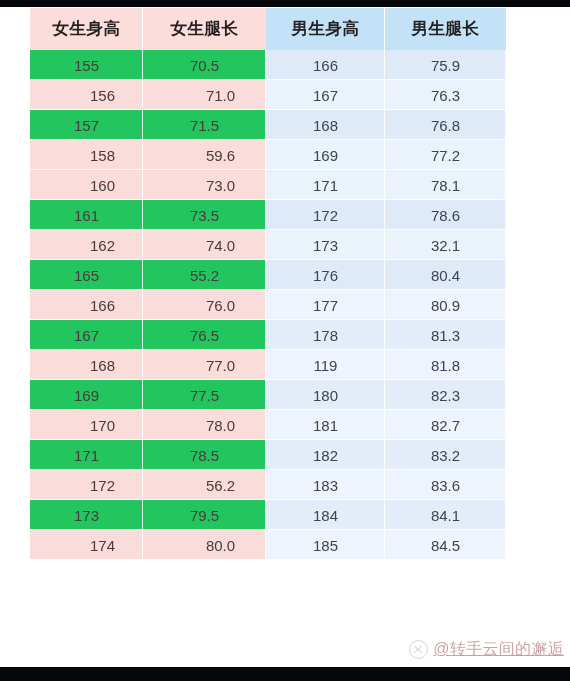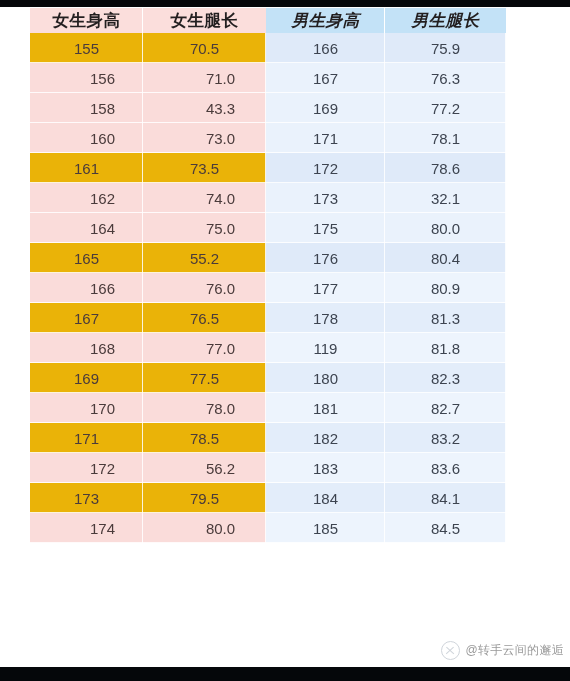--- a/index.html
+++ b/index.html
@@ -58,54 +58,53 @@
     width: 476px;
     table-layout: fixed;
   }
 
   table.height-table col.c1 { width: 113px; }
   table.height-table col.c2 { width: 123px; }
   table.height-table col.c3 { width: 119px; }
   table.height-table col.c4 { width: 121px; }
 
   thead th {
-    height: 25px;
+    height: 42px;
     font-size: 16.5px;
     font-weight: bold;
     color: #231f20;
     text-align: center;
     vertical-align: middle;
     letter-spacing: 0.5px;
     padding: 0;
   }
   thead th.female {
     background: #fbdedc;
   }
   thead th.male {
     background: #c3e2f7;
-    font-style: italic;
   }
   thead th.female.sep {
     box-shadow: inset -1px 0 0 #ffffff;
   }
   thead th.male.sep {
     box-shadow: inset -1px 0 0 #ffffff;
   }
 
   tbody td {
     height: 30px;
     font-size: 15px;
     color: #3b3333;
     text-align: center;
     vertical-align: middle;
     padding: 0;
     box-shadow: inset -1px 0 0 rgba(255,255,255,0.85),
                 inset 0 -1px 0 rgba(255,255,255,0.85);
   }
-  tbody td.female-a { background: #eab308; color: #4a3b3b; }
+  tbody td.female-a { background: #22c55e; color: #4a3b3b; }
   tbody td.female-b { background: #fadcda; color: #4a3b3b; padding-left: 32px; }
   tbody td.male-a   { background: #dfeaf9; color: #3d4450; }
   tbody td.male-b   { background: #eaf2fc; color: #3d4450; }
 
   
   tbody tr:nth-child(n+9) td.male-a { background: #e3edfa; }
   tbody tr:nth-child(n+9) td.male-b { background: #edf4fd; }
 
   
   .watermark {
@@ -132,24 +131,25 @@
     position: absolute;
     left: 3px;
     top: 7.5px;
     width: 10px;
     height: 1.4px;
     background: #8e9aa8;
   }
   .watermark .wm-logo::before { transform: rotate(42deg); }
   .watermark .wm-logo::after  { transform: rotate(-42deg); }
   .watermark .wm-text {
-    font-size: 12px;
-    color: #000000;
+    font-size: 16px;
+    color: #7f1d1d;
     letter-spacing: 0.3px;
     white-space: nowrap;
+    text-decoration: underline;
   }
 </style>
 </head>
 <body>
 
 <div class="bar-top"></div>
 
 <div class="page">
 
   <div class="table-wrap">
@@ -175,22 +175,28 @@
             <td class="male-a">166</td>
             <td class="male-a">75.9</td>
           </tr>
           <tr>
             <td class="female-b">156</td>
             <td class="female-b">71.0</td>
             <td class="male-b">167</td>
             <td class="male-b">76.3</td>
           </tr>
           <tr>
+            <td class="female-a">157</td>
+            <td class="female-a">71.5</td>
+            <td class="male-a">168</td>
+            <td class="male-a">76.8</td>
+          </tr>
+          <tr>
             <td class="female-b">158</td>
-            <td class="female-b">43.3</td>
+            <td class="female-b">59.6</td>
             <td class="male-b">169</td>
             <td class="male-b">77.2</td>
           </tr>
           <tr>
             <td class="female-b">160</td>
             <td class="female-b">73.0</td>
             <td class="male-b">171</td>
             <td class="male-b">78.1</td>
           </tr>
           <tr>
@@ -199,26 +205,20 @@
             <td class="male-a">172</td>
             <td class="male-a">78.6</td>
           </tr>
           <tr>
             <td class="female-b">162</td>
             <td class="female-b">74.0</td>
             <td class="male-b">173</td>
             <td class="male-b">32.1</td>
           </tr>
           <tr>
-            <td class="female-b">164</td>
-            <td class="female-b">75.0</td>
-            <td class="male-b">175</td>
-            <td class="male-b">80.0</td>
-          </tr>
-          <tr>
             <td class="female-a">165</td>
             <td class="female-a">55.2</td>
             <td class="male-a">176</td>
             <td class="male-a">80.4</td>
           </tr>
           <tr>
             <td class="female-b">166</td>
             <td class="female-b">76.0</td>
             <td class="male-b">177</td>
             <td class="male-b">80.9</td>

